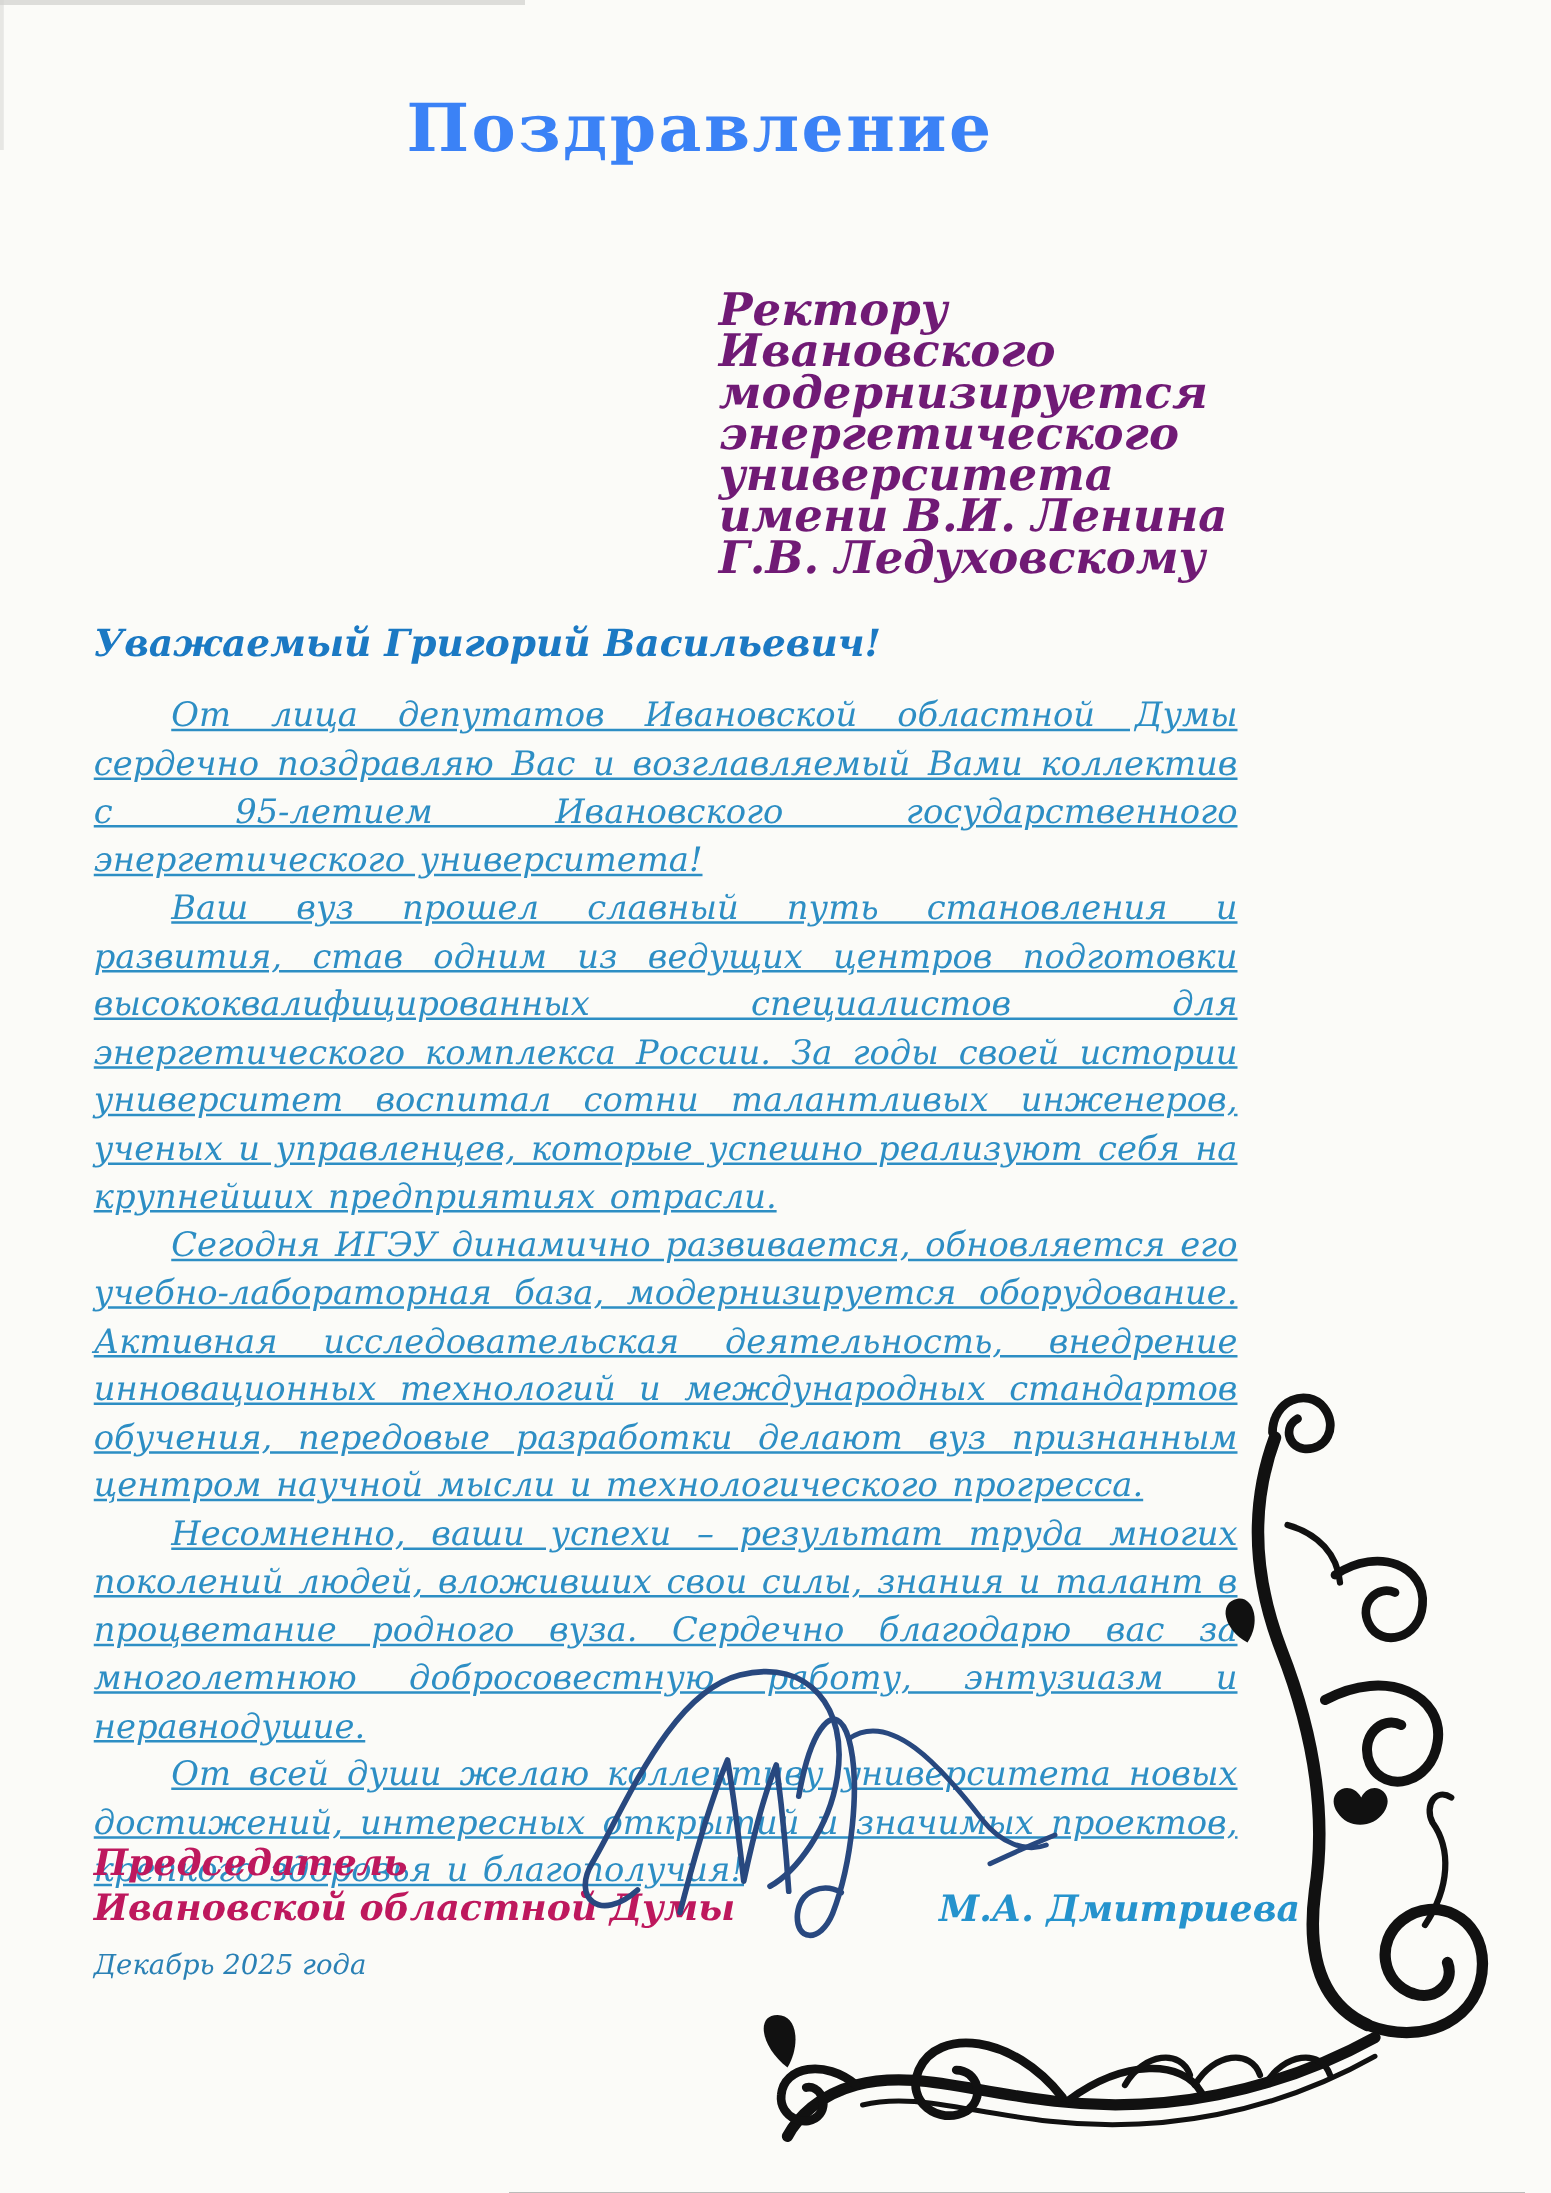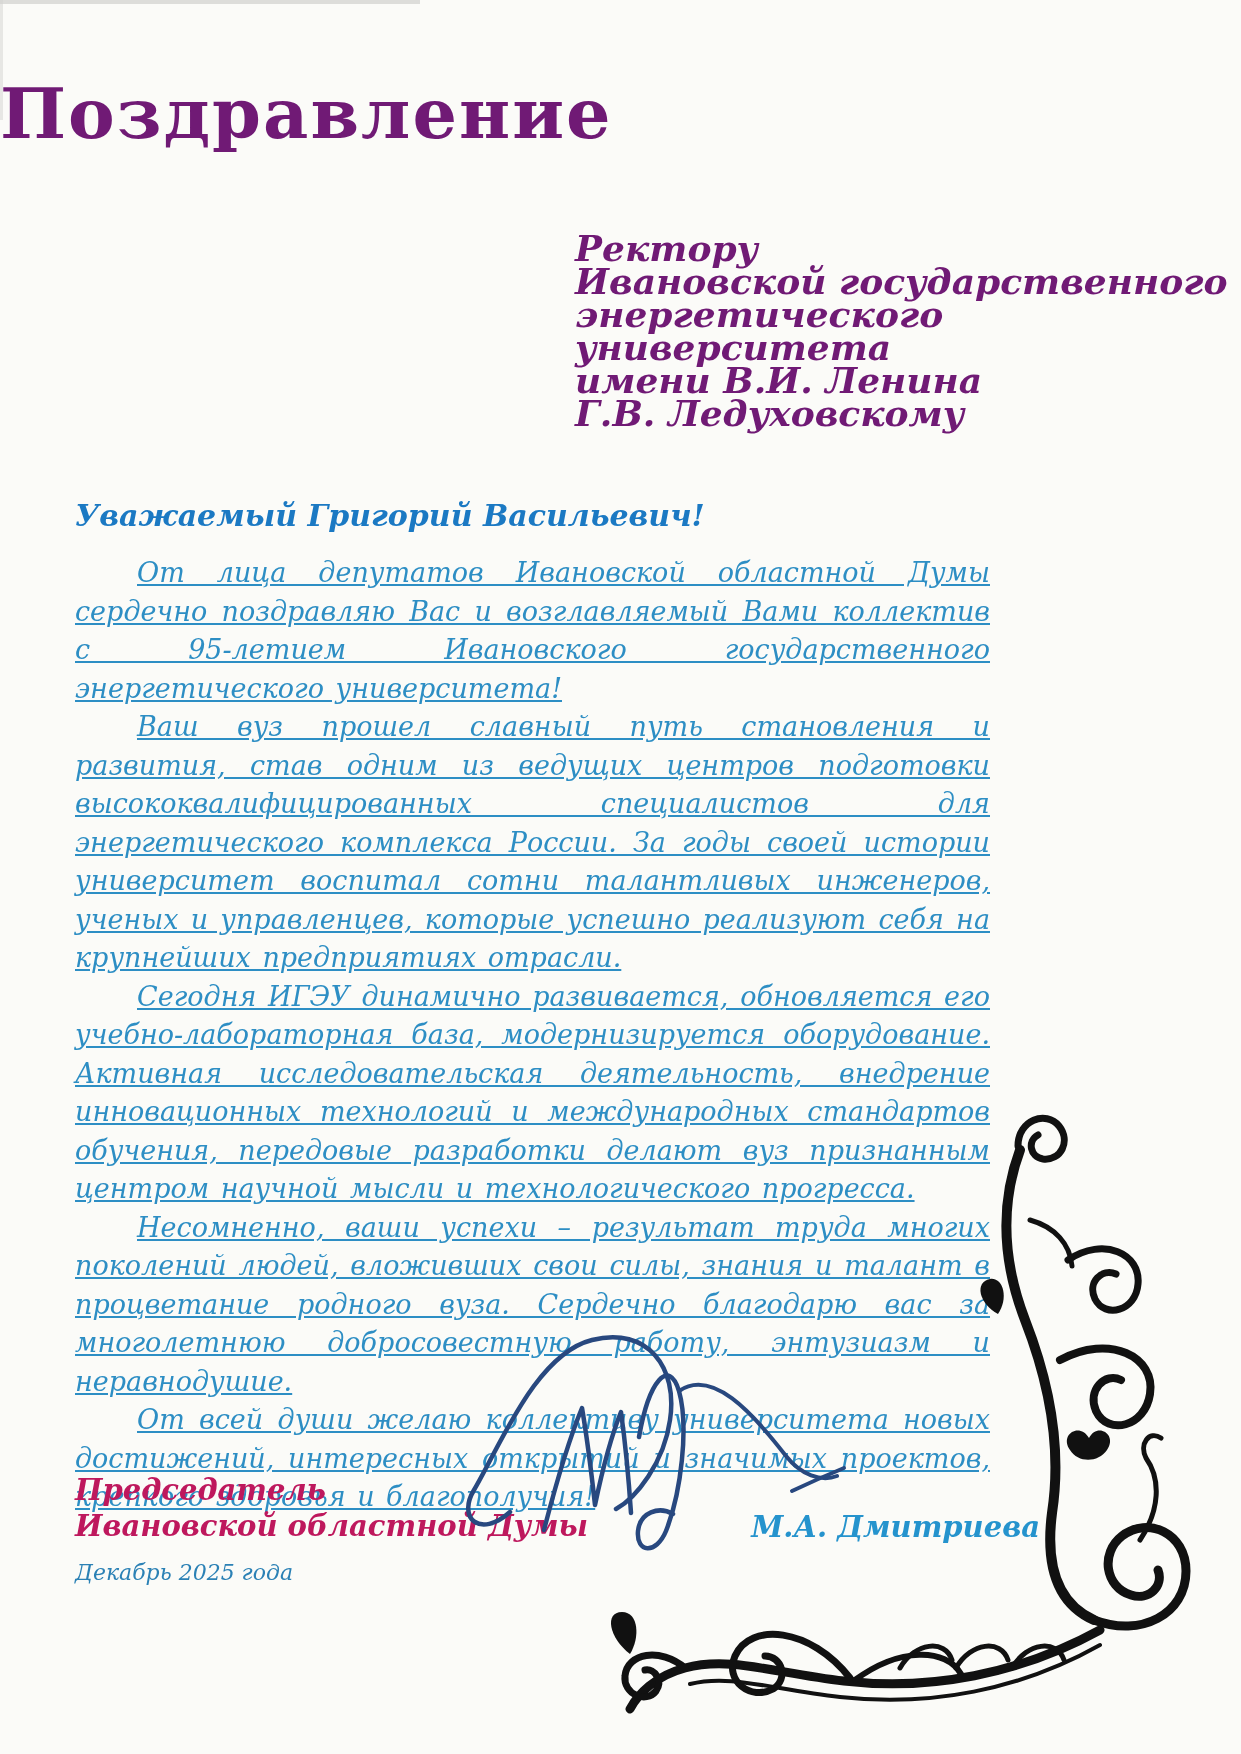--- a/index.html
+++ b/index.html
@@ -10,25 +10,25 @@
     background:#fbfbf8;
     overflow:hidden;
     font-family:"DejaVu Serif", serif;
   }
   
   .scan-edge-top{position:absolute;left:0;top:0;width:420px;height:4px;background:#c9c9c6;opacity:.6;}
   .scan-edge-left{position:absolute;left:0;top:0;width:3px;height:120px;background:#d4d4d0;opacity:.5;}
 
   .title{
     position:absolute;left:0;top:72px;width:1120px;
-    text-align:left;
-    font-size:70px;
+    text-align:center;
+    font-size:53px;
     font-weight:600;
     letter-spacing:2px;
-    color:#701a75;
+    color:#3b82f6;
   }
   .addressee{
     position:absolute;left:575px;top:232px;
     color:#701a75;
     font-size:36px;font-weight:bold;font-style:italic;
     line-height:33px;
   }
   .salutation{
     position:absolute;left:75px;top:498px;width:915px;
     text-align:left;
@@ -69,21 +69,21 @@
 
 <div class="page">
 
   <div class="scan-edge-top"></div>
   <div class="scan-edge-left"></div>
 
   <div class="title">Поздравление</div>
 
   <div class="addressee">
     <div>Ректору</div>
-    <div>Ивановской государственного</div>
+    <div>Ивановского модернизируется</div>
     <div>энергетического университета</div>
     <div>имени В.И. Ленина</div>
     <div>Г.В. Ледуховскому</div>
   </div>
 
   <div class="salutation">Уважаемый Григорий Васильевич!</div>
 
   <div class="letter-body">
     <p>От лица депутатов Ивановской областной Думы сердечно поздравляю Вас и возглавляемый Вами коллектив с 95-летием Ивановского государственного энергетического университета!</p>
     <p>Ваш вуз прошел славный путь становления и развития, став одним из ведущих центров подготовки высококвалифицированных специалистов для энергетического комплекса России. За годы своей истории университет воспитал сотни талантливых инженеров, ученых и управленцев, которые успешно реализуют себя на крупнейших предприятиях отрасли.</p>

